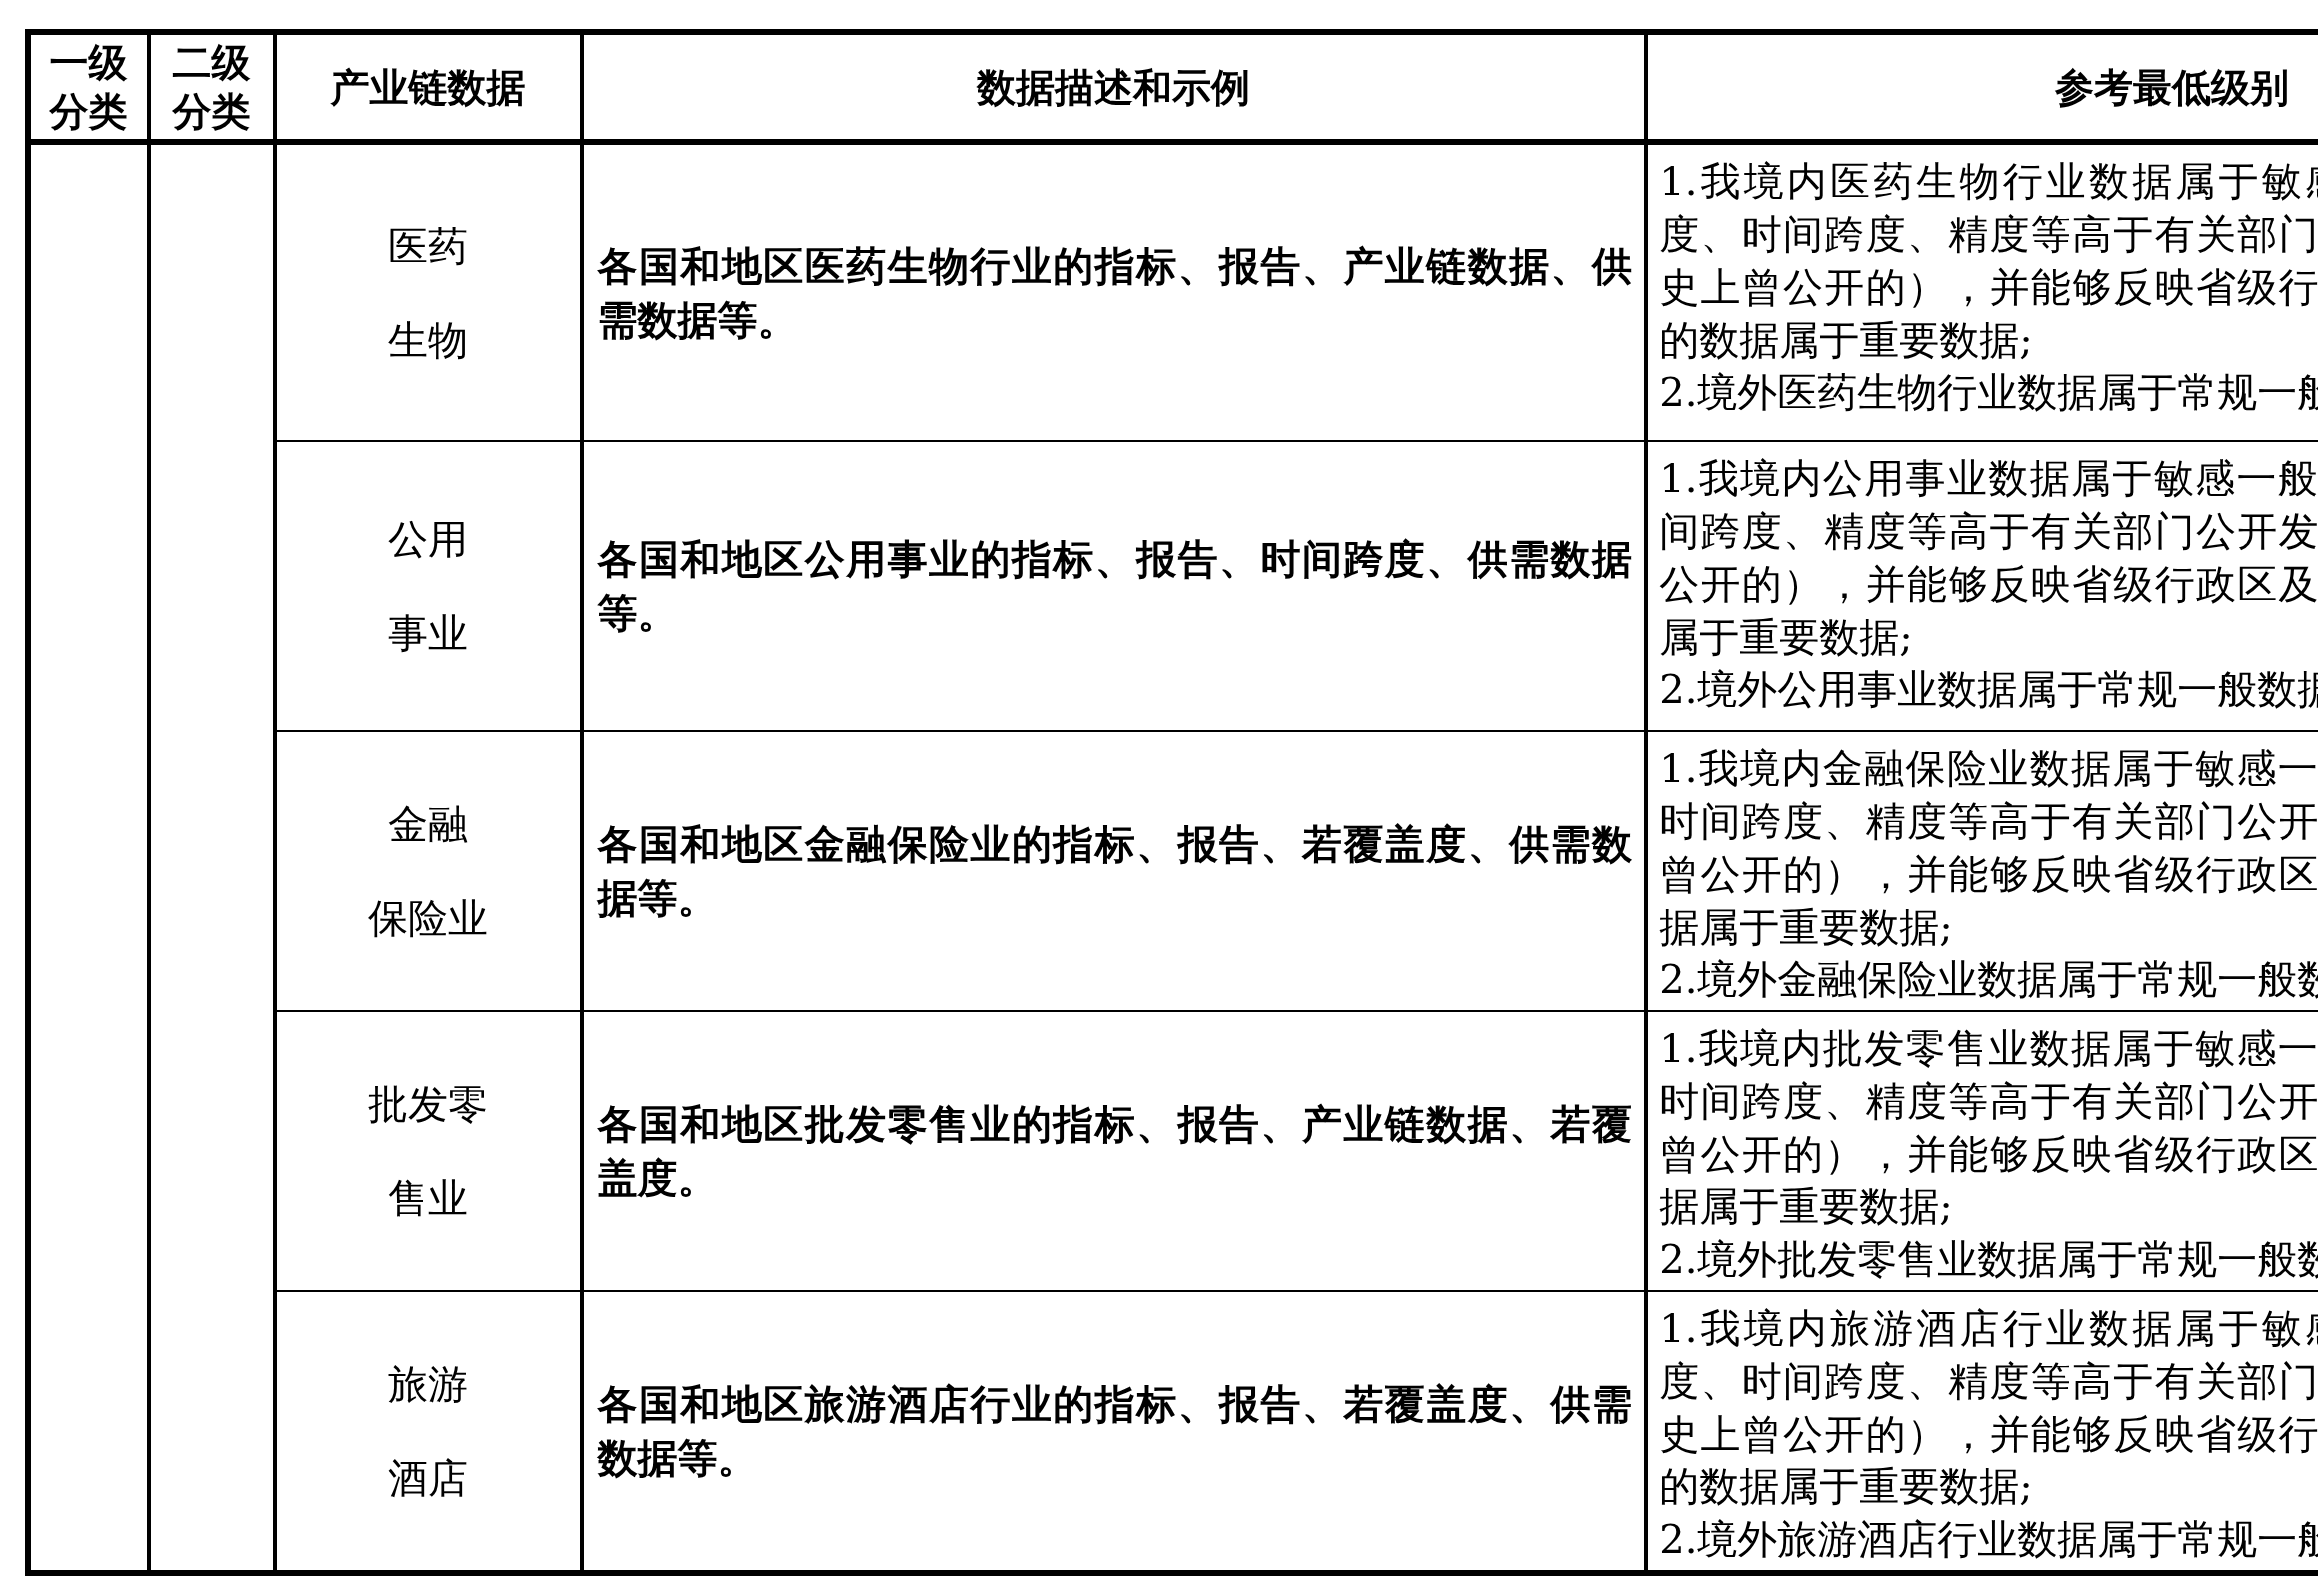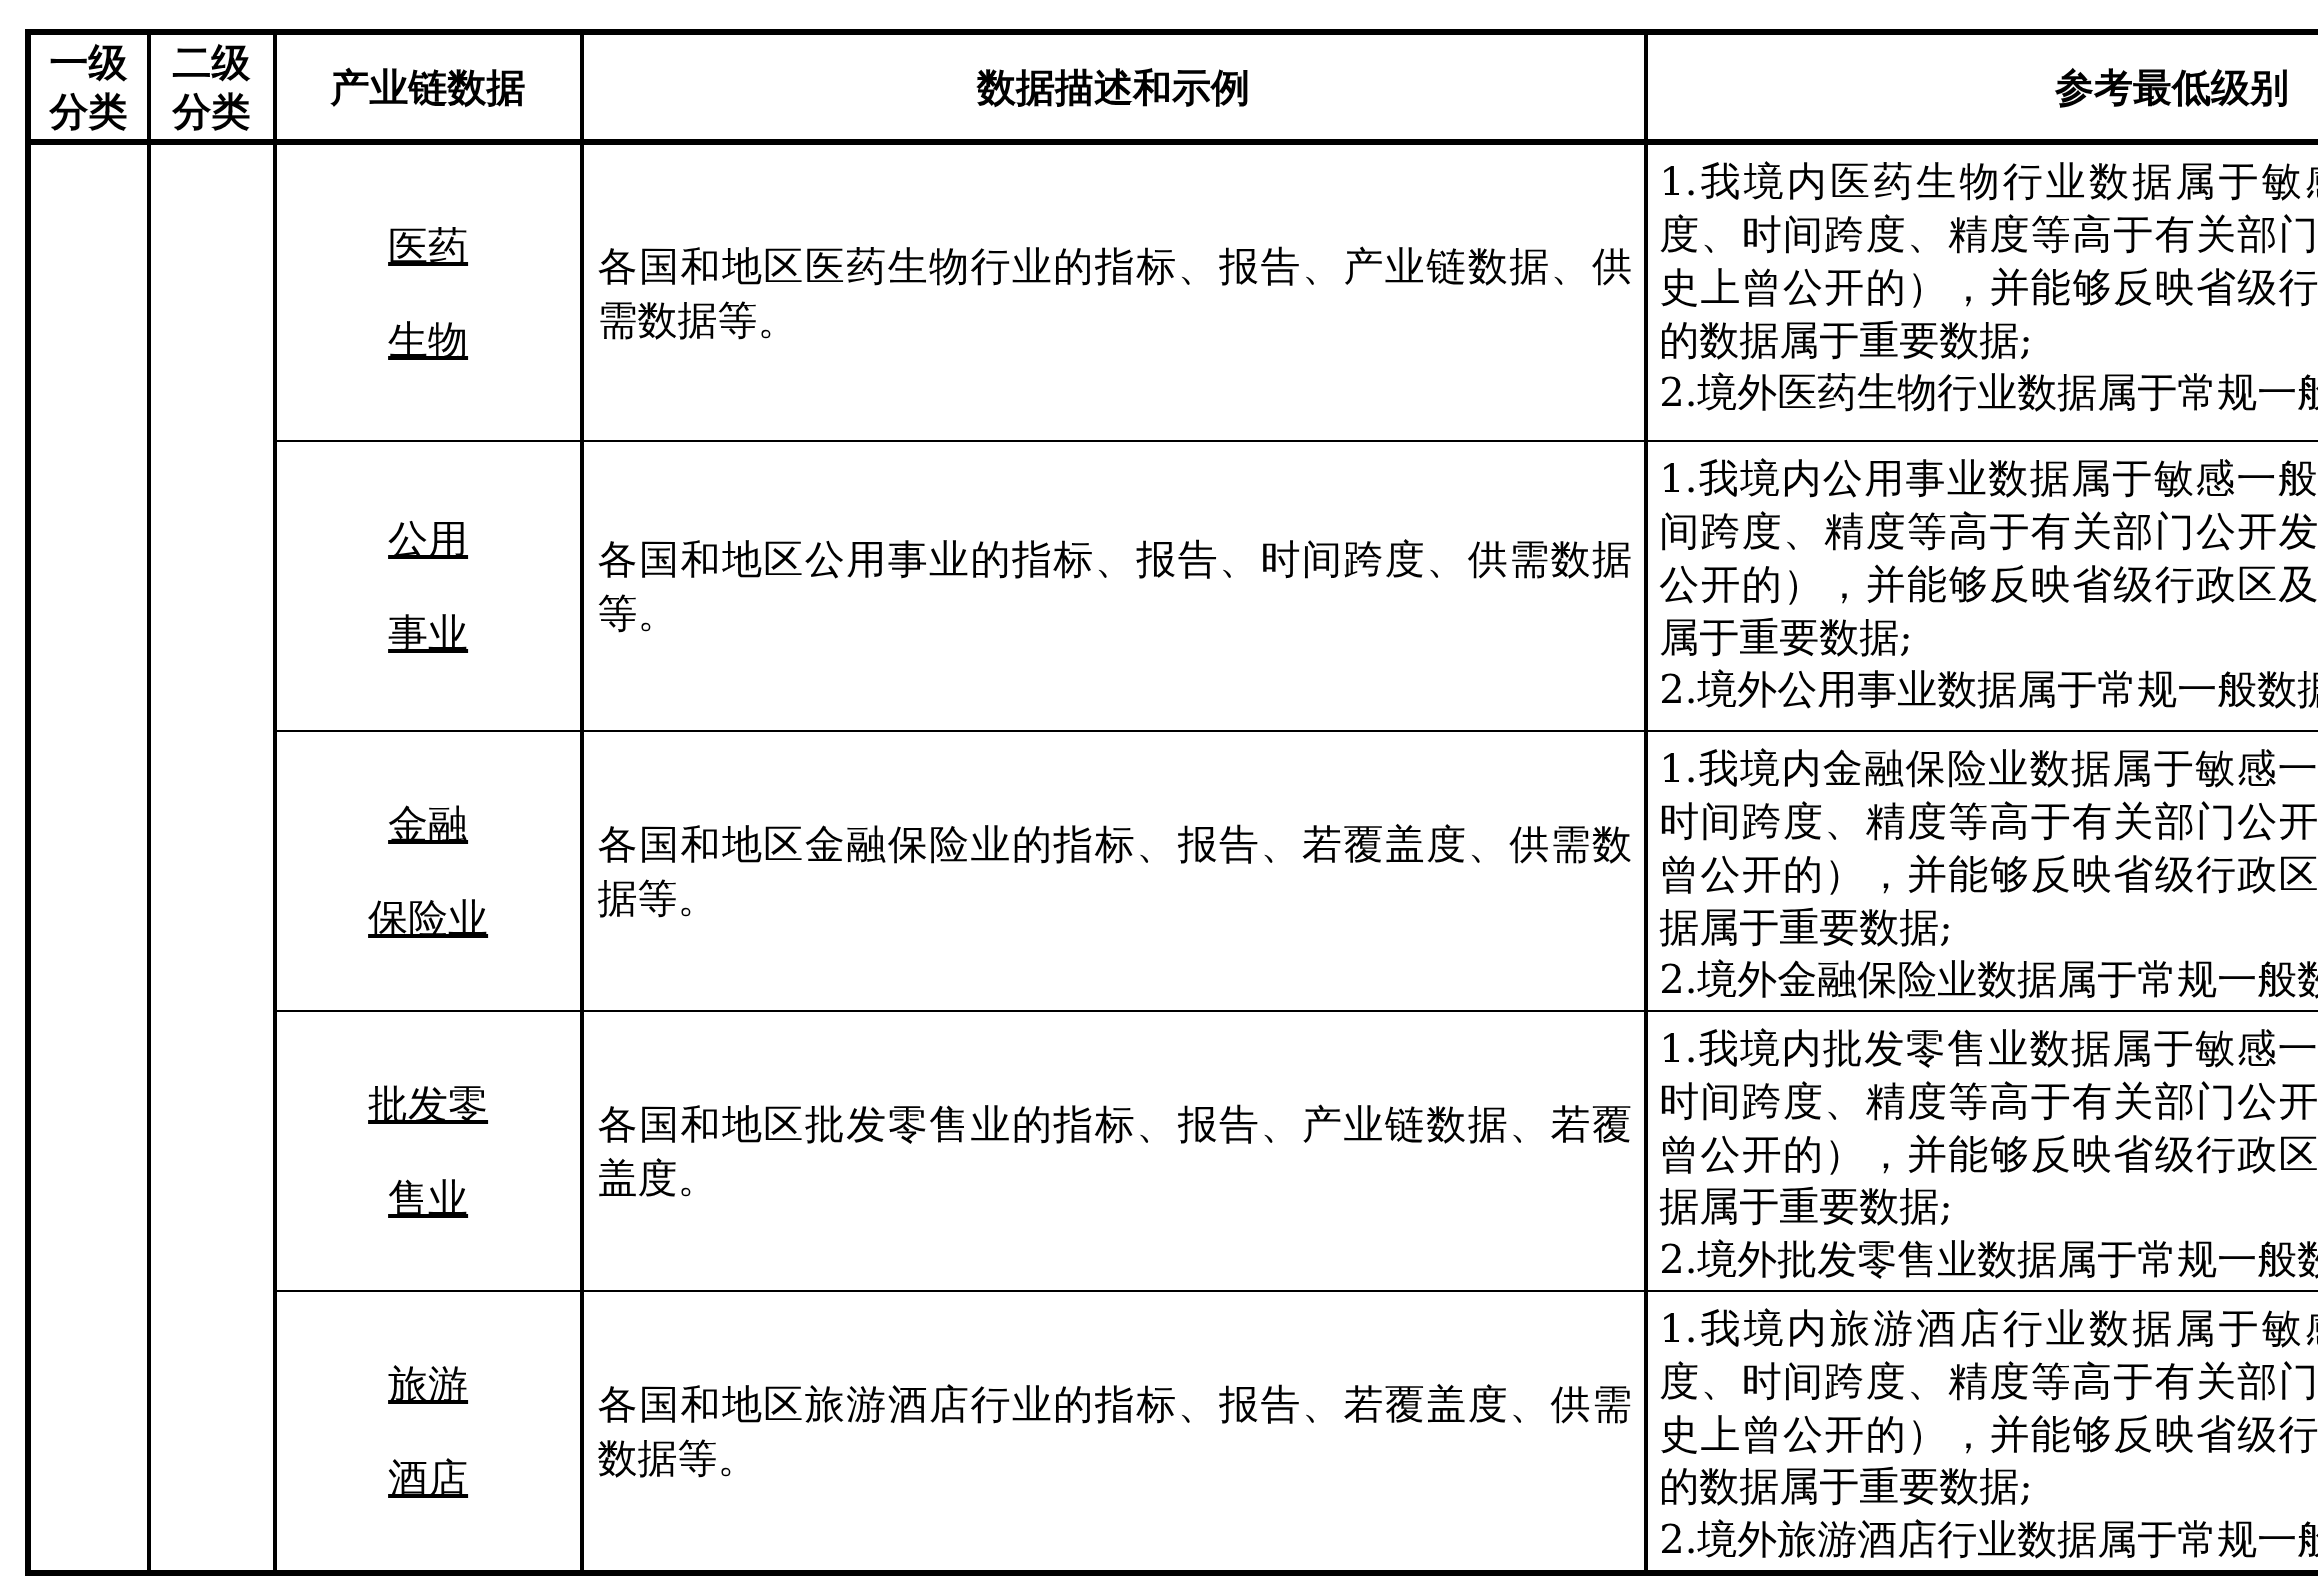--- a/index.html
+++ b/index.html
@@ -40,28 +40,28 @@
     white-space: pre-line;
   }
   td { border-top-width: 2.8px; border-bottom-width: 2.8px; }
   td.mergecell { border-top-width: 4.6px; border-bottom-width: 6.5px; }
   td.c3 {
     font-size: 40px;
     line-height: 2.35;
     text-align: center;
     vertical-align: middle;
     white-space: pre-line;
-    text-decoration: underline;
   }
   td.c4 {
     font-size: 40px;
     line-height: 1.35;
     text-align: justify;
     vertical-align: middle;
     padding: 0 11.6px 0 14px;
+    font-weight: bold;
   }
   td.c5 {
     font-size: 40px;
     line-height: 1.32;
     text-align: justify;
     vertical-align: top;
     padding: 10.2px 6.5px 3.7px 11.6px;
     white-space: pre-line;
   }
   tr.hrow { height: 110px; }

